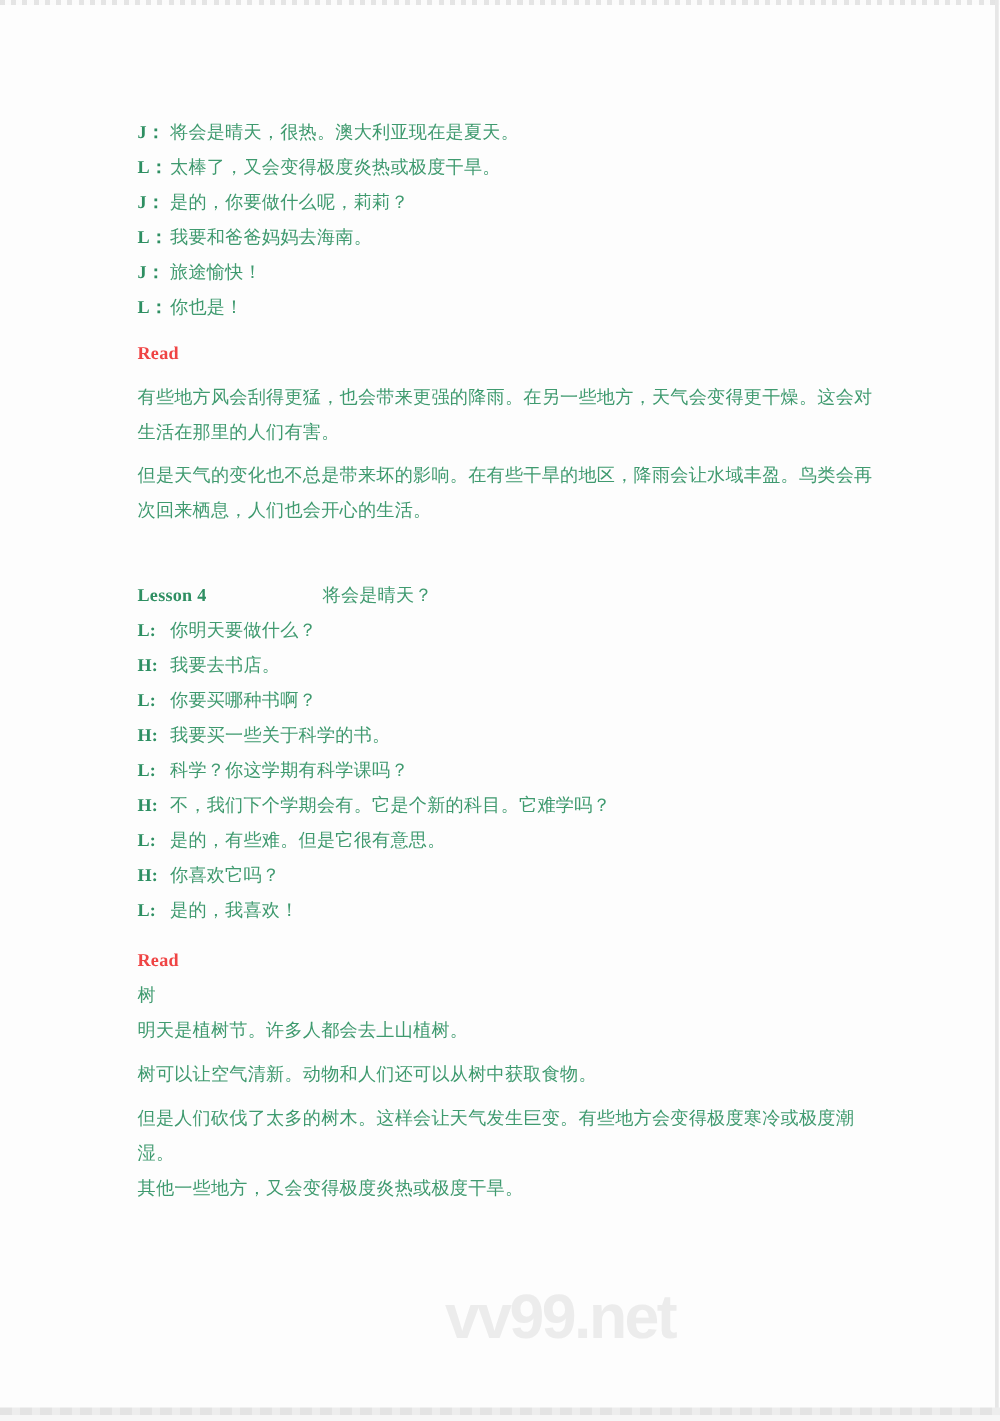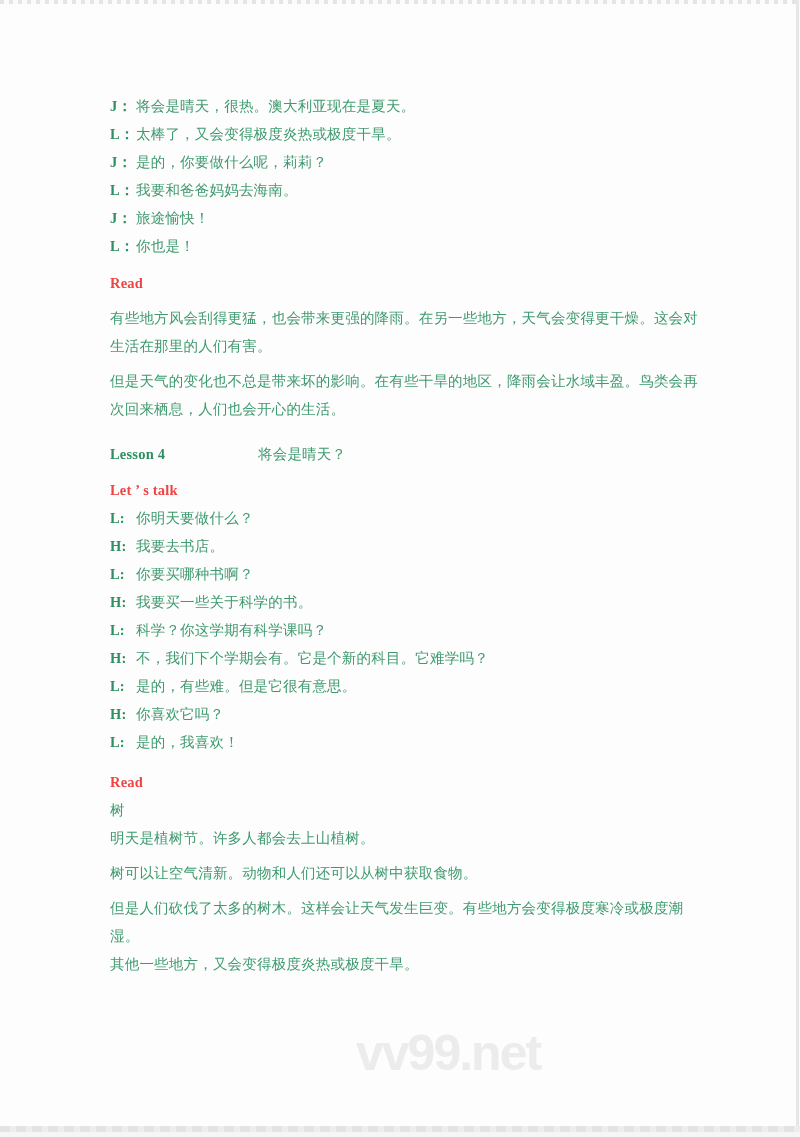--- a/index.html
+++ b/index.html
@@ -34,21 +34,21 @@
     color:#3f9a6f;font-size:14.5px;line-height:28px;
     letter-spacing:.2px;
   }
   .dl{display:flex;}
   .spk{flex:none;width:26px;font-weight:bold;color:#2e8f62;}
   .dtxt{flex:1;}
   .lbl{font-weight:bold;color:#ef4444;}
   .read-lbl{margin-top:9px;}
   .para{white-space:pre-line;margin-top:7px;}
   .para-first{margin-top:0;}
-  .lesson-heading{display:flex;margin-top:17px;}
+  .lesson-heading{display:flex;margin-top:40px;}
   .lesson-num{font-weight:bold;color:#2e8f62;width:148px;flex:none;}
   .lesson-title{}
   .lets-talk{margin-top:8px;}
   .read2{margin-top:12px;}
   .watermark{
     position:absolute;z-index:1;left:356px;top:1028px;
     font-family:"Liberation Sans","DejaVu Sans",sans-serif;
     font-weight:bold;font-size:50px;line-height:1;
     color:#ececec;letter-spacing:-2px;
   }
@@ -93,21 +93,20 @@
     <div class="para">有些地方风会刮得更猛，也会带来更强的降雨。在另一些地方，天气会变得更干燥。这会对
 生活在那里的人们有害。</div>
     <div class="para">但是天气的变化也不总是带来坏的影响。在有些干旱的地区，降雨会让水域丰盈。鸟类会再
 次回来栖息，人们也会开心的生活。</div>
 
     <div class="lesson-heading">
       <span class="lesson-num">Lesson 4</span>
       <span class="lesson-title">将会是晴天？</span>
     </div>
 
-    <div class="lbl lets-talk">Let ’ s talk</div>
 
     <div class="dl">
       <span class="spk">L:</span>
       <span class="dtxt">你明天要做什么？</span>
     </div>
     <div class="dl">
       <span class="spk">H:</span>
       <span class="dtxt">我要去书店。</span>
     </div>
     <div class="dl">

